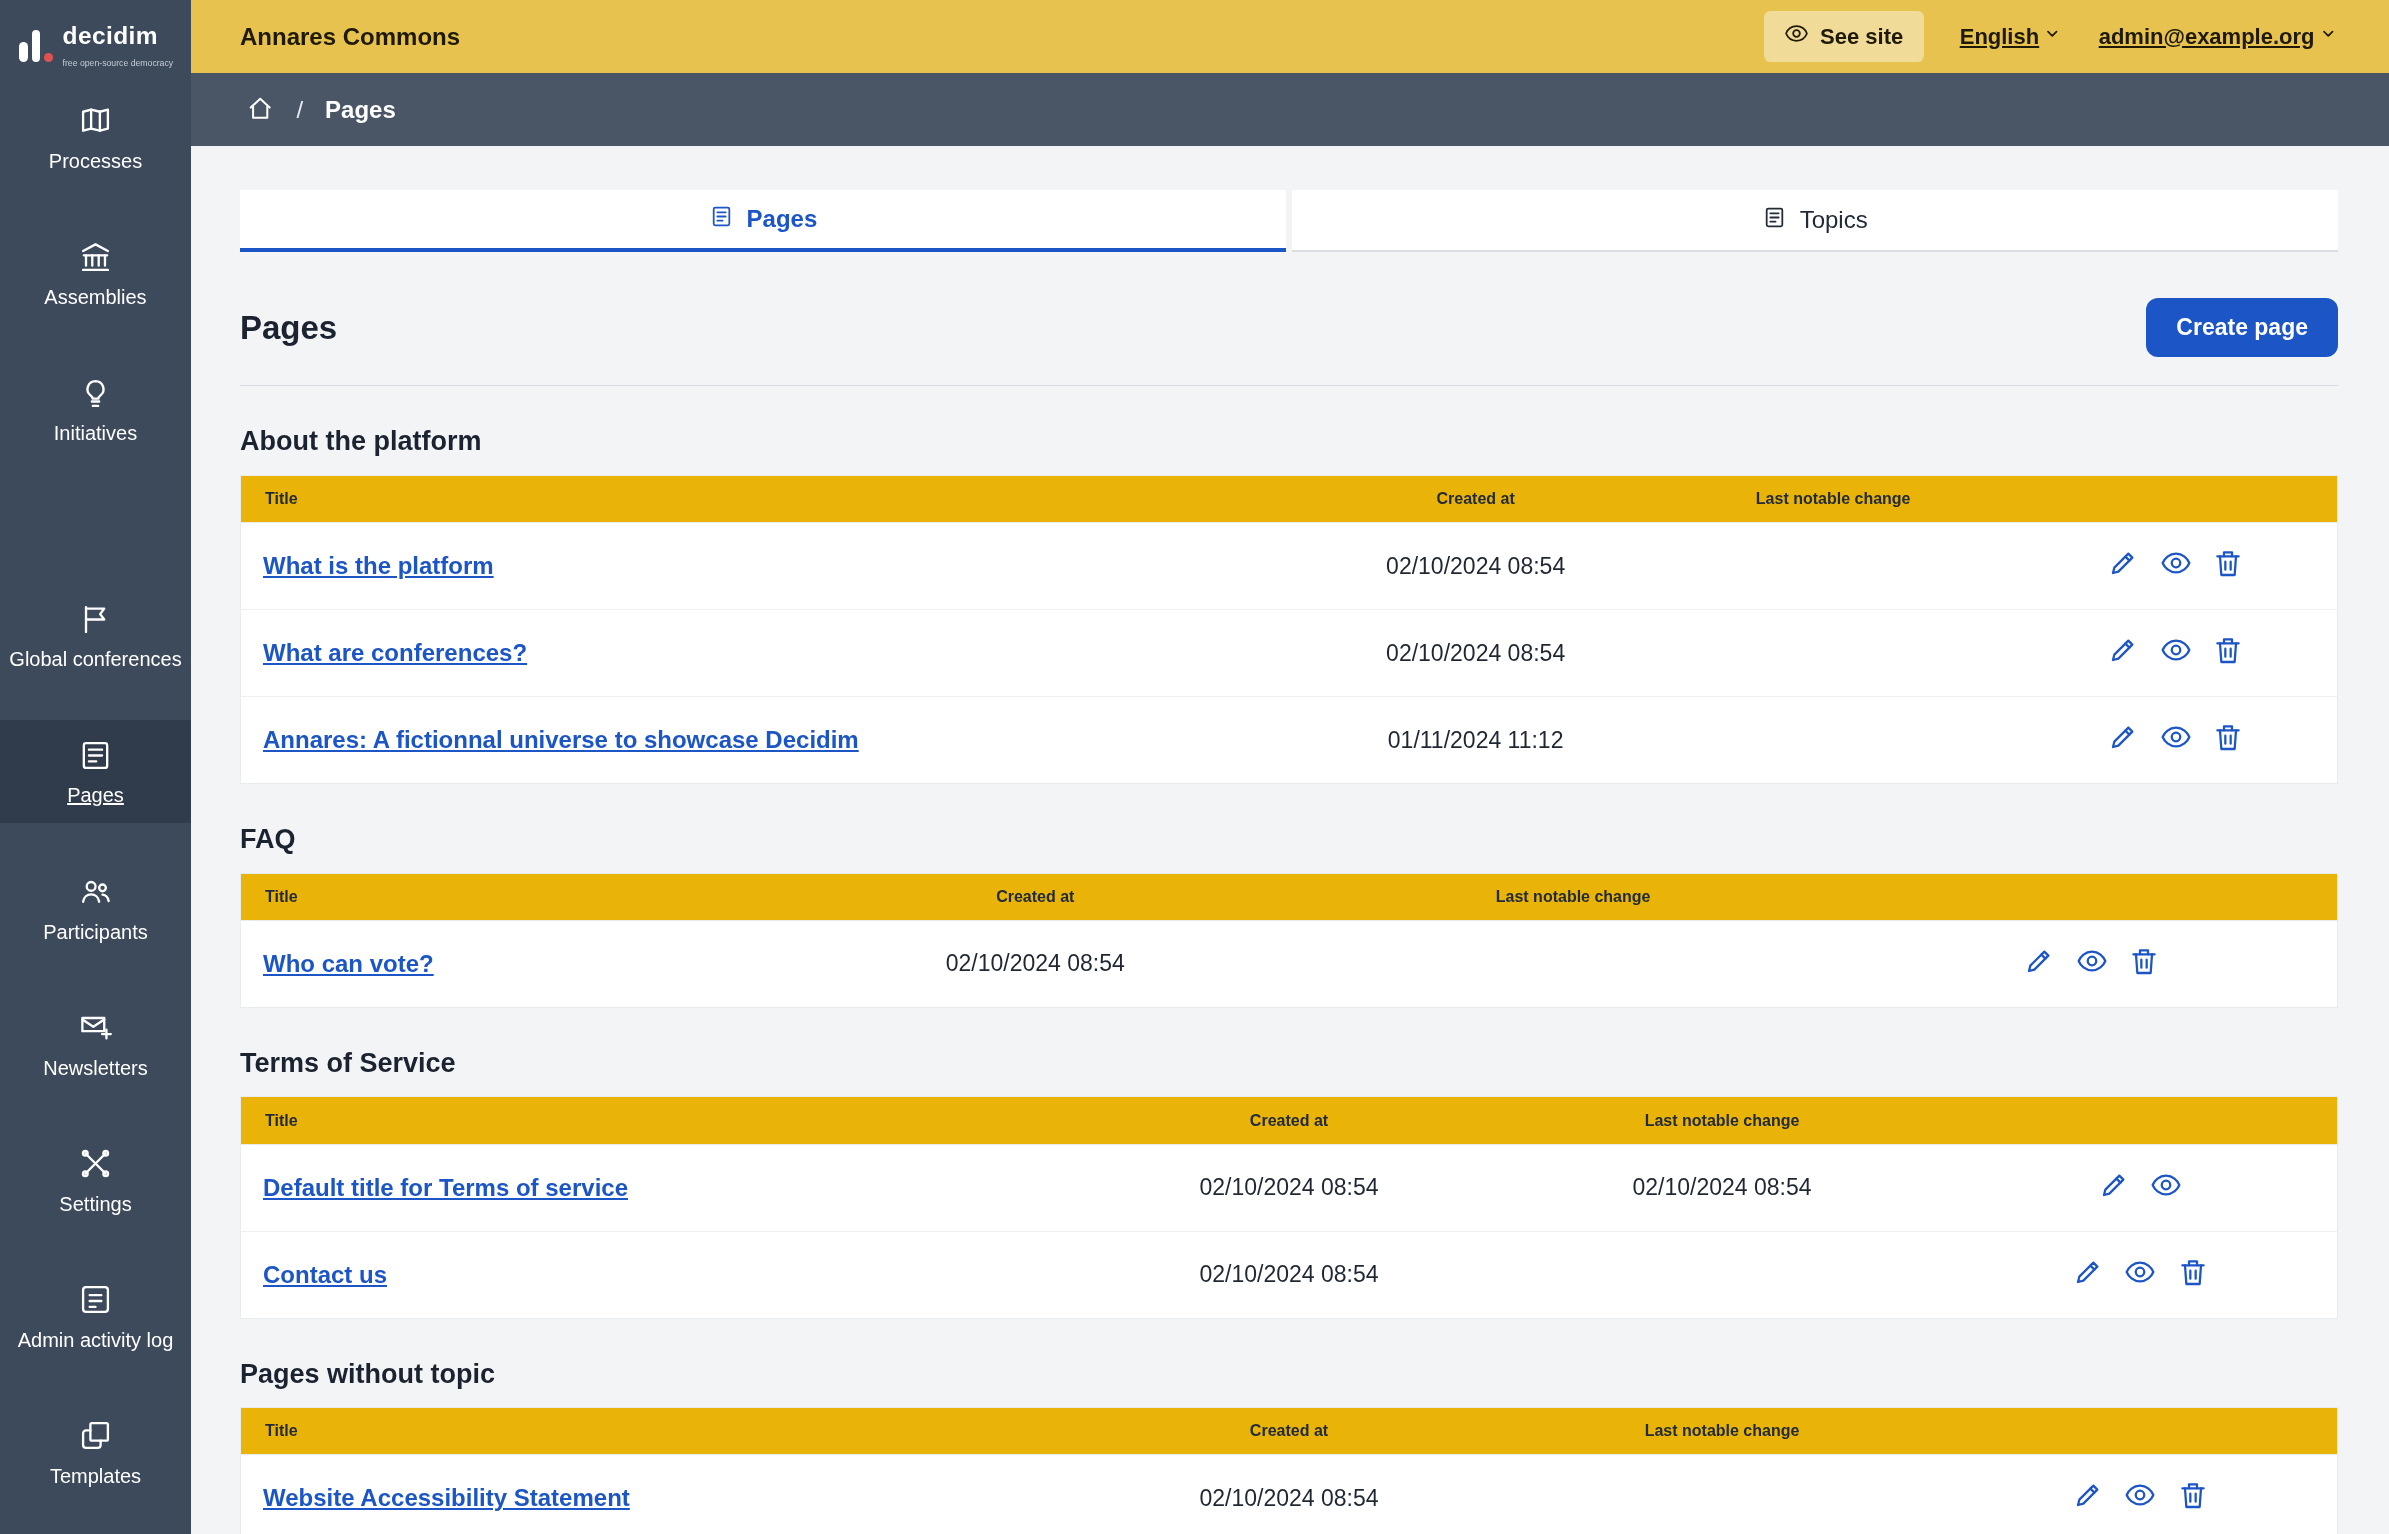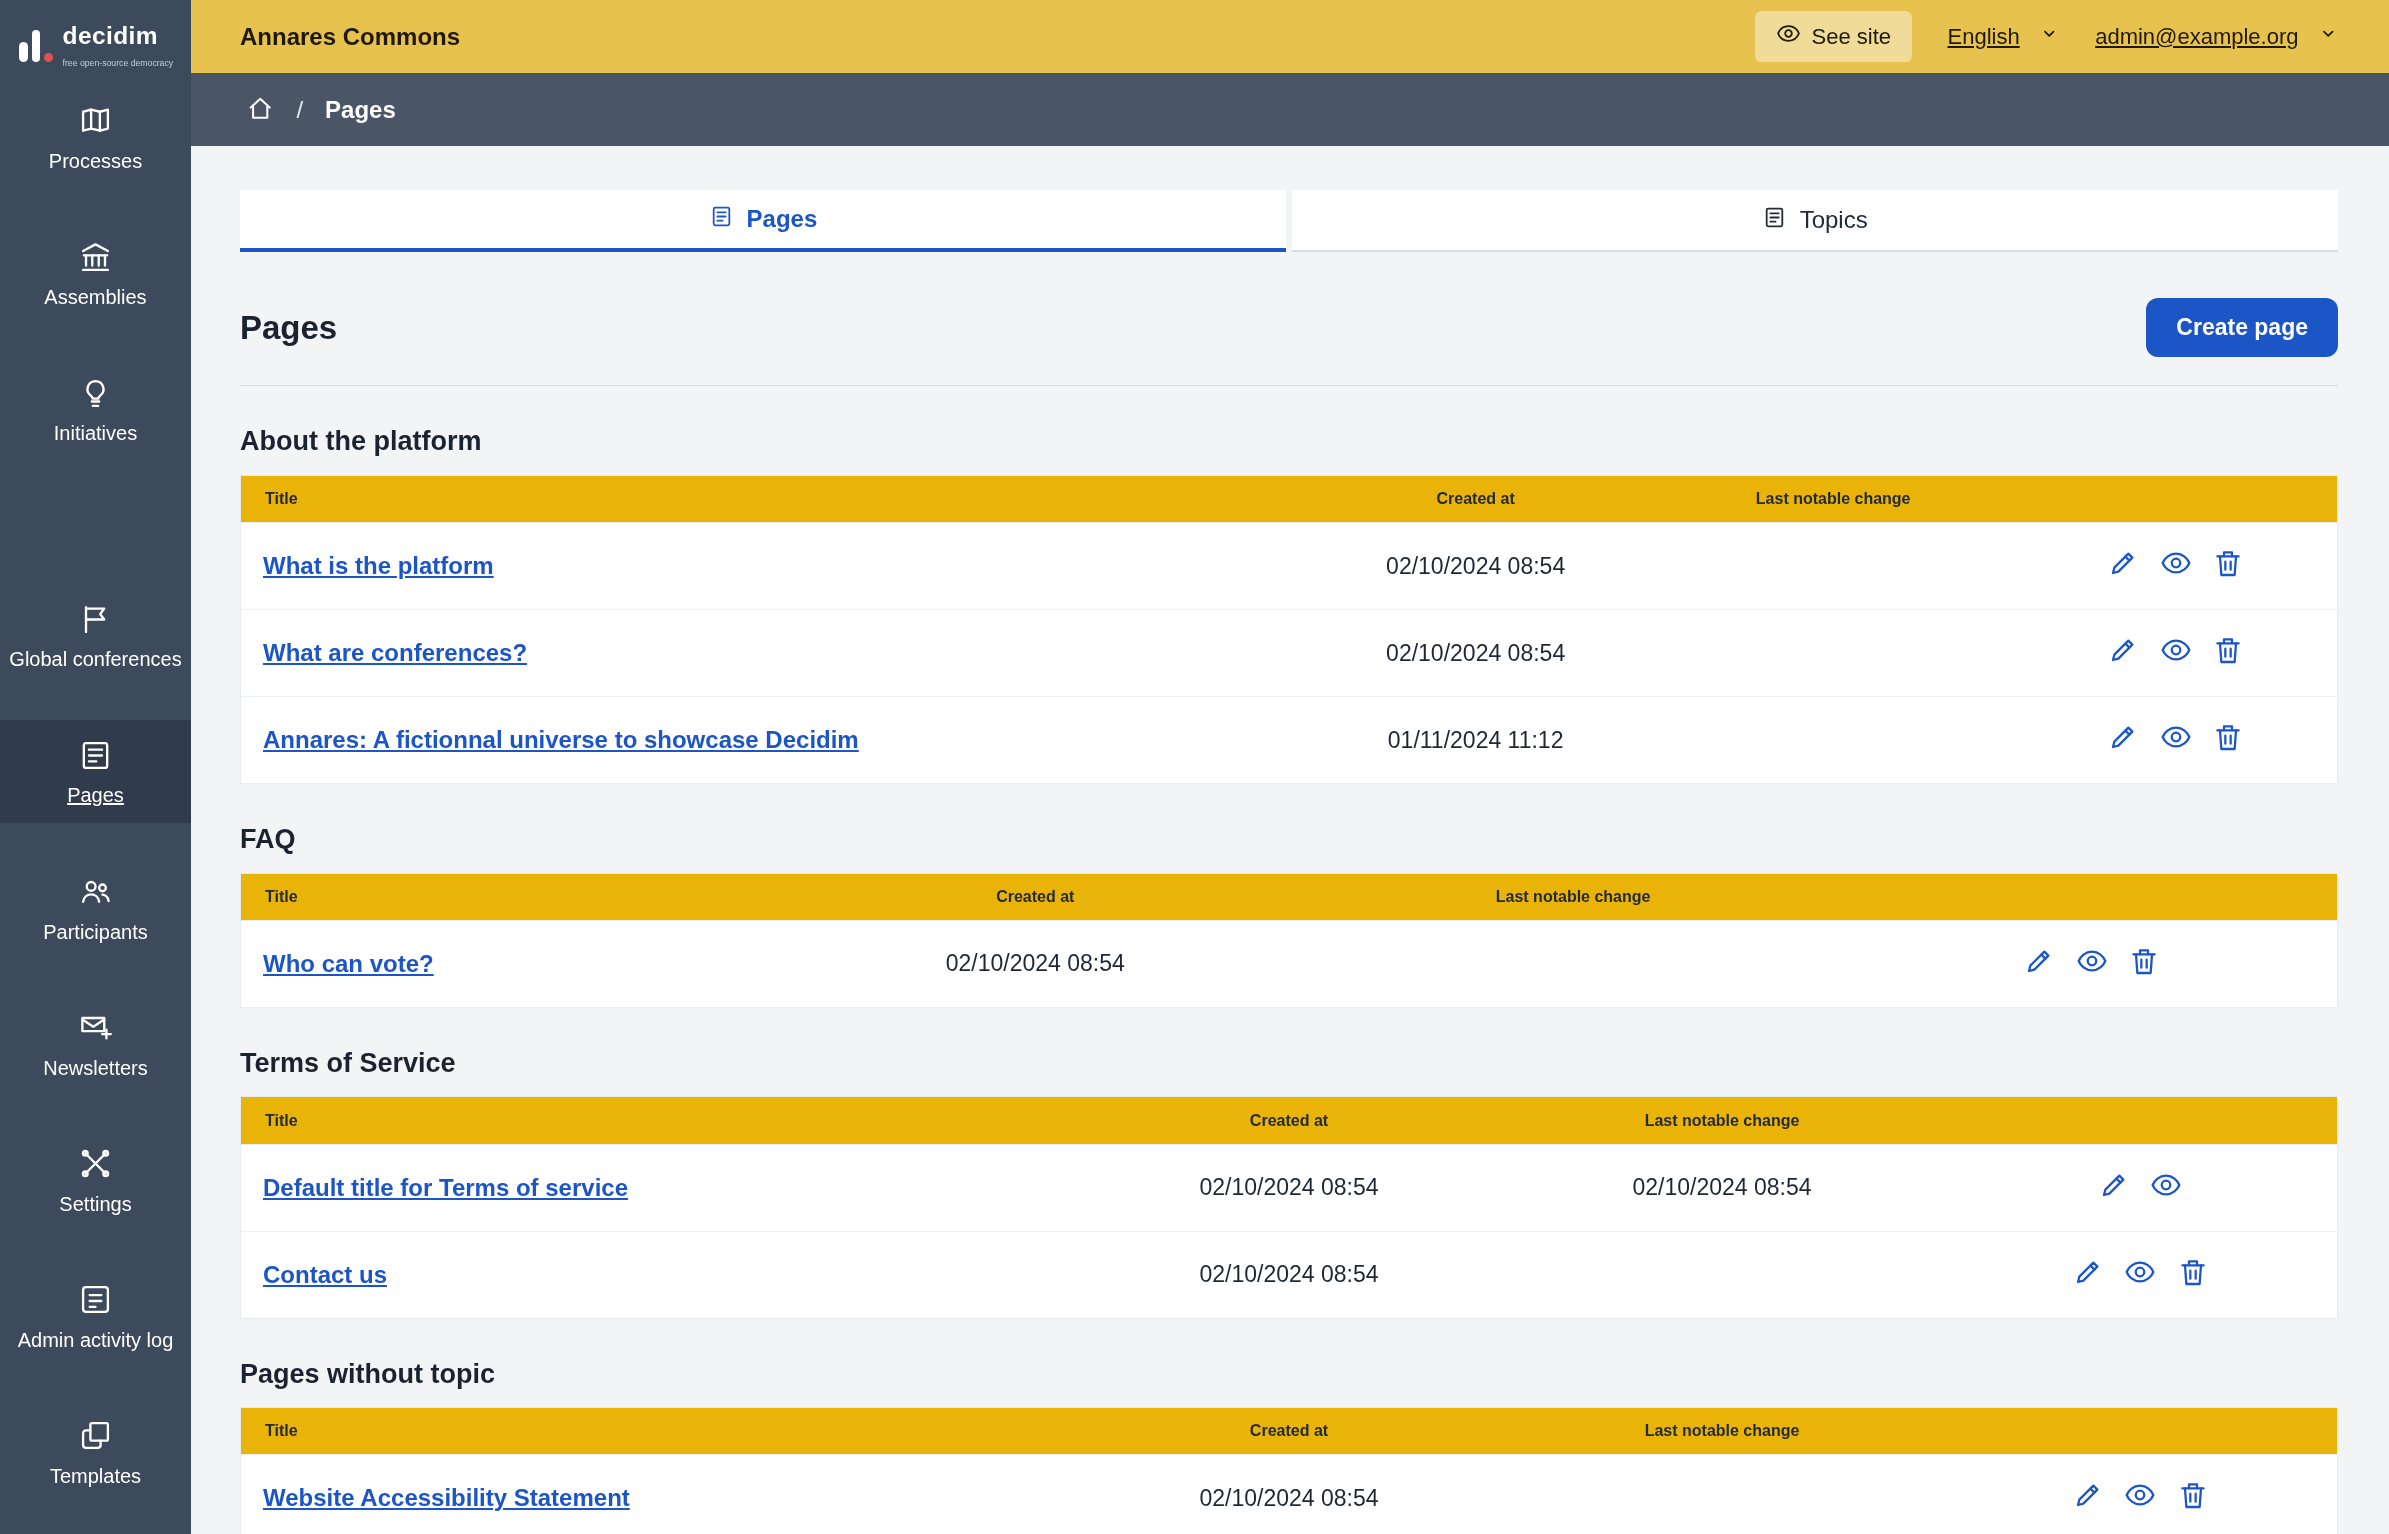--- a/index.html
+++ b/index.html
@@ -22,24 +22,24 @@
   .side-item svg { width:35px; height:35px; }
   .slabel { font-size:20px; text-align:center; line-height:1.15; }
   .side-gap { height:57px; }
   .side-item.active { background:#303c4b; }
   .side-item.active .slabel { text-decoration:underline; }
 
   
   .main-col { display:flex; flex-direction:column; min-width:0; }
   .topbar { height:73px; background:#e7c24e; display:flex; align-items:center; justify-content:space-between; padding:0 51px 0 49px; flex:none; }
   .org-name { font-size:24px; font-weight:700; color:#1f1a08; }
-  .top-right { display:flex; align-items:center; gap:36px; }
+  .top-right { display:flex; align-items:center; gap:36px;font-weight:bold; }
   .see-site { display:flex; align-items:center; gap:11px; background:rgba(255,255,255,.42); padding:10.3px 20.5px; border-radius:6.3px; font-size:22px; color:#1f1a08; cursor:pointer; text-decoration:none; }
   .see-site svg { width:25px; height:25px; }
-  .top-link { display:flex; align-items:center; gap:19px; font-size:22px; color:#1f1a08; text-decoration:underline; cursor:pointer; }
+  .top-link { display:flex; align-items:center; gap:3px; font-size:22px; color:#1f1a08; text-decoration:underline; cursor:pointer; }
   .top-link svg { width:20.5px; height:20.5px; }
 
   
   .breadcrumb { height:73px; background:#4a5665; display:flex; align-items:center; gap:22px; padding:0 51px 0 55px; color:#fff; flex:none; }
   .breadcrumb svg { width:28.4px; height:28.4px; cursor:pointer; }
   .crumb-sep { font-size:24px; color:#e7eaee; }
   .crumb-current { font-size:24px; font-weight:700; }
 
   
   .content { padding:44px 51px 0 49px; overflow:hidden; flex:1; }

